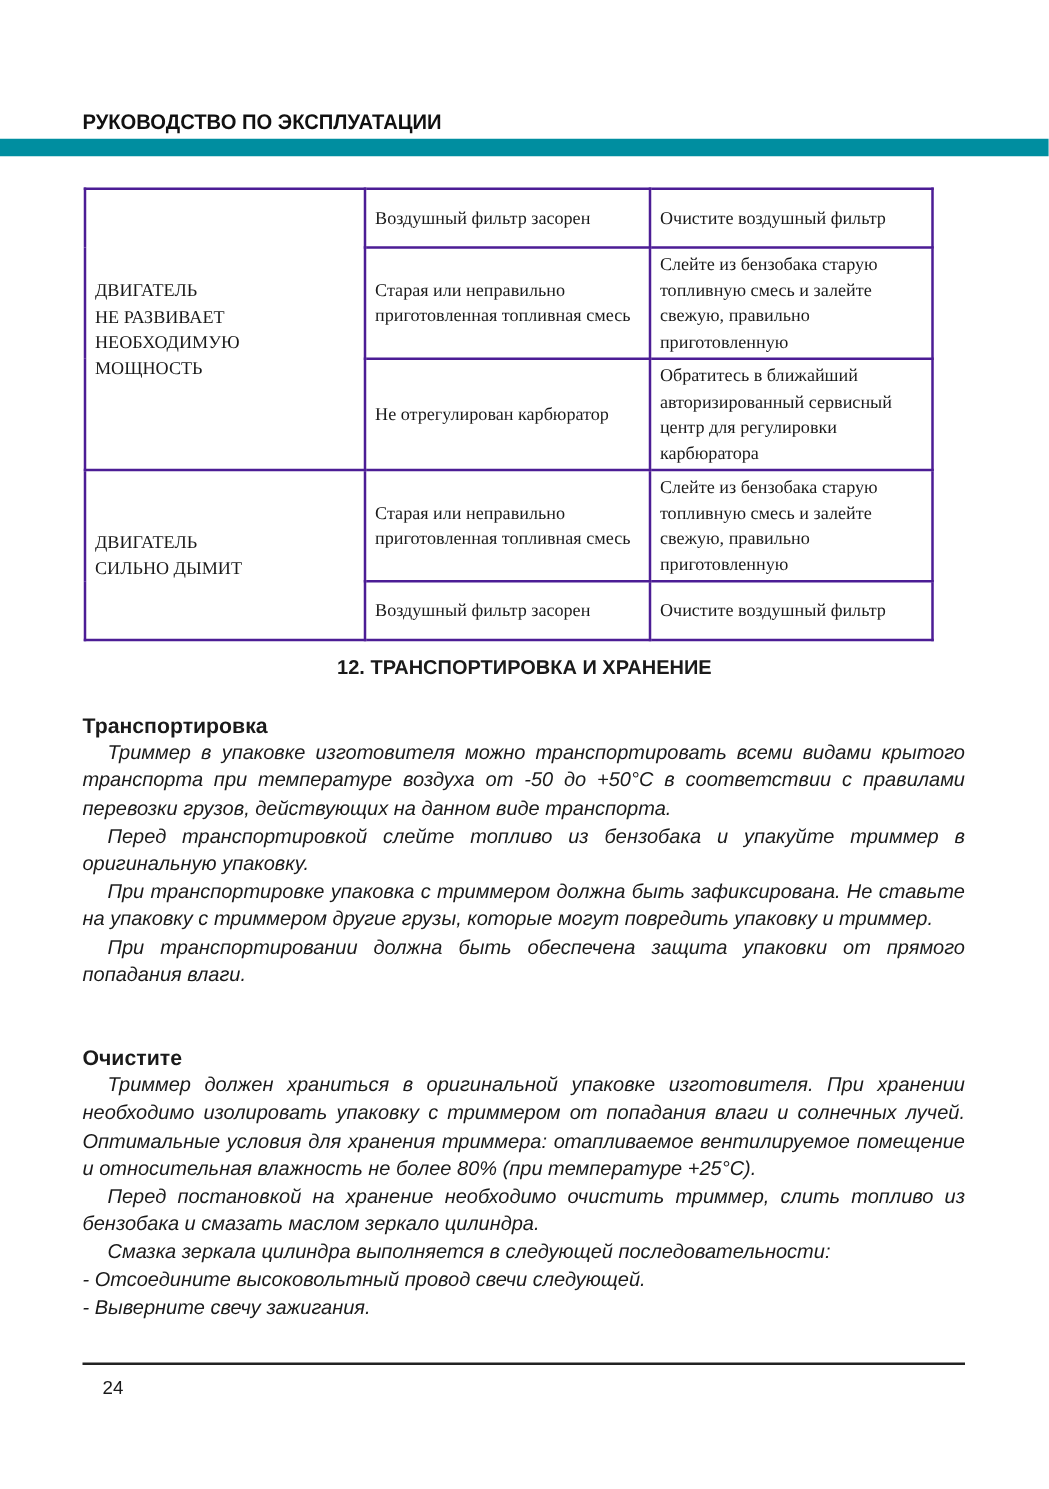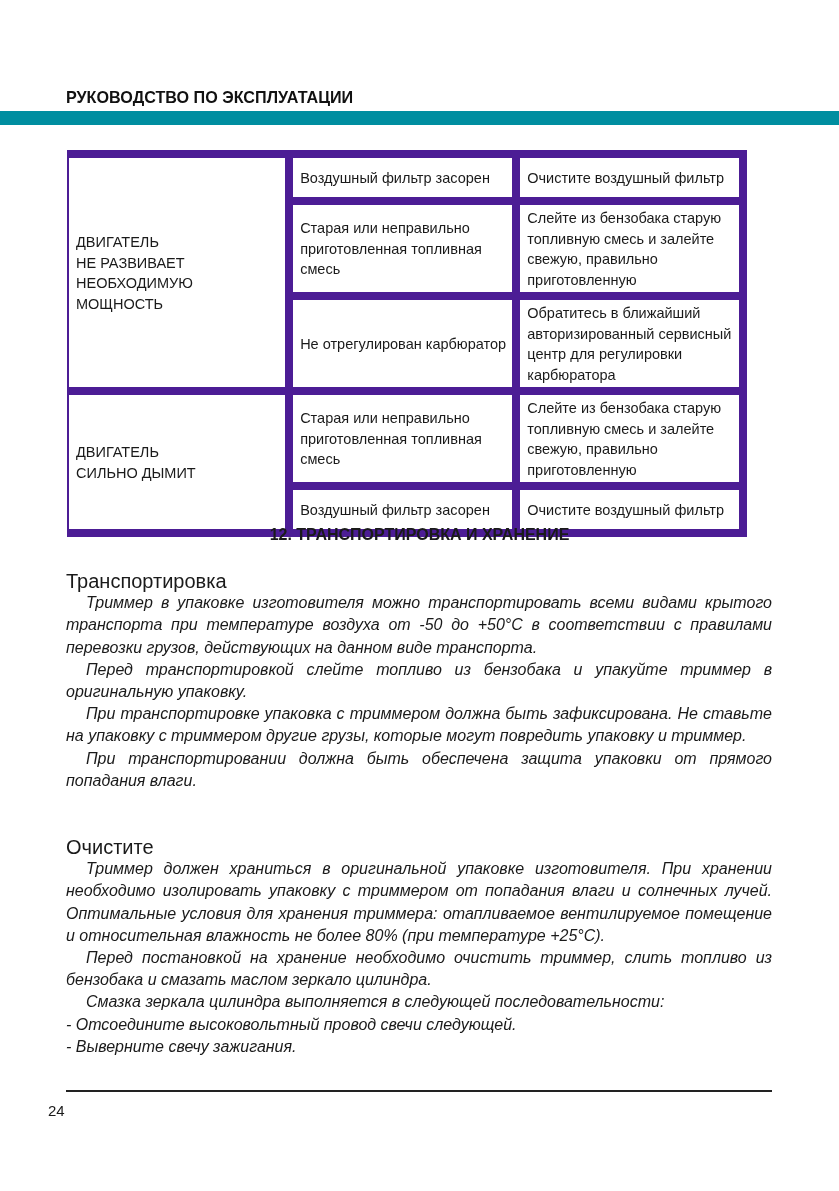--- a/index.html
+++ b/index.html
@@ -4,35 +4,35 @@
 <style>
   html, body { margin: 0; padding: 0; background: #ffffff; }
   body { width: 839px; height: 1191px; position: relative; overflow: hidden;
          font-family: "Liberation Sans", sans-serif; color: #1a1a1a; }
   .header-title { position: absolute; left: 66px; top: 88px; font-size: 17px; font-weight: bold;
                   letter-spacing: 0px; color: #111; transform: scaleX(0.95); transform-origin: left; }
   .teal-bar { position: absolute; left: 0; top: 111px; width: 839px; height: 14px; background: #008ea0; }
 
   table.tr { position: absolute; left: 67px; top: 150px; width: 680px; border-collapse: collapse;
              font-size: 14.5px; line-height: 20.5px; }
-  table.tr td { border: 8px solid #4c1d95; vertical-align: middle; padding: 3px 6px 2px 7px; }
+  table.tr td { border: 2px solid #4c1d95; vertical-align: middle; padding: 3px 6px 2px 7px; font-family: Liberation Serif, serif; }
   table.tr td.sym { width: 210px; text-align: left; border-left-width: 2px; }
   table.tr td.cause { width: 214px; }
   table.tr td.fix { width: 212px; }
   table.tr tr.grp-end td { border-bottom-width: 2px; }
   .sym span { display: block; }
 
   .sec-title { position: absolute; left: 0; width: 839px; top: 526px; text-align: center;
                font-size: 16px; font-weight: bold; }
   .body { position: absolute; left: 66px; width: 706px; font-size: 16px; line-height: 22.2px; }
-  .body h3 { margin: 0; font-size: 20px; font-weight: normal; }
+  .body h3 { margin: 0; font-size: 17px; font-weight: bold; }
   .body p { margin: 0; text-indent: 20px; text-align: justify; font-style: italic; }
   .body p.list { text-indent: 0; }
   .footer-rule { position: absolute; left: 66px; top: 1090px; width: 706px; height: 2px; background: #222; }
-  .page-num { position: absolute; left: 48px; top: 1102px; font-size: 15px; }
+  .page-num { position: absolute; left: 82px; top: 1102px; font-size: 15px; }
 </style>
 </head>
 <body>
 
 <div class="header-title">РУКОВОДСТВО ПО ЭКСПЛУАТАЦИИ</div>
 <div class="teal-bar"></div>
 
 <table class="tr">
   <tbody>
     <tr style="height:47px">

